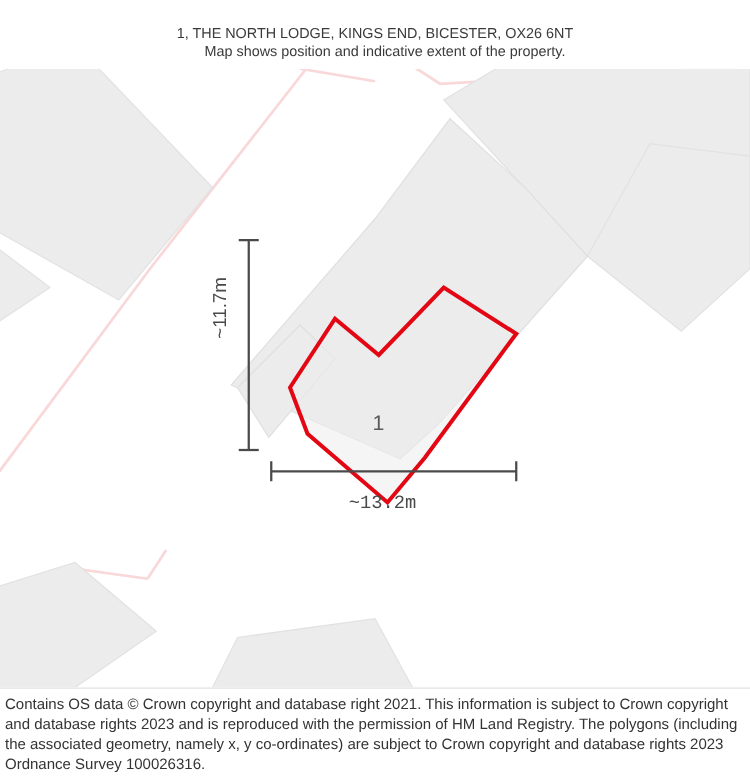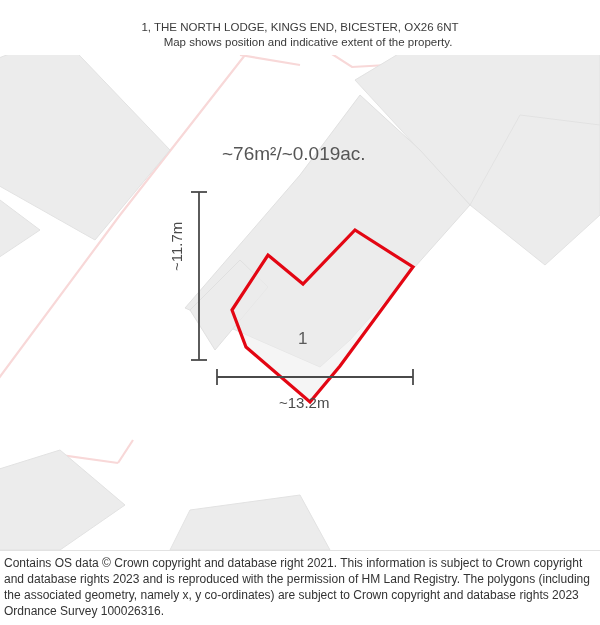--- a/index.html
+++ b/index.html
@@ -84,20 +84,21 @@
     transform-origin: left top;
     white-space: nowrap;
   }
   .dim-horizontal {
     position: absolute;
     left: 279px;
     top: 339px;
     font-size: 15px;
     color: #4a4a4a;
     white-space: nowrap;
+    font-family: Liberation Mono, monospace;
   }
   
   .footer {
     position: absolute;
     left: 0;
     top: 535px;
     width: 600px;
     height: 90px;
     box-sizing: border-box;
     padding: 4px 6px 0 4px;
@@ -167,21 +168,20 @@
       </g>
 
       <g stroke="#4a4a4a" stroke-width="1.8" fill="none">
         <line x1="217" y1="322" x2="413" y2="322"></line>
         <line x1="217" y1="314" x2="217" y2="330"></line>
         <line x1="413" y1="314" x2="413" y2="330"></line>
       </g>
 
     </svg>
 
-    <div class="area-label">~76m²/~0.019ac.</div>
     <div class="plot-number">1</div>
     <div class="dim-vertical">~11.7m</div>
     <div class="dim-horizontal">~13.2m</div>
   </div>
 
   <div class="footer">
     <p>Contains OS data © Crown copyright and database right 2021. This information is subject to Crown copyright and database rights 2023 and is reproduced with the permission of HM Land Registry. The polygons (including the associated geometry, namely x, y co-ordinates) are subject to Crown copyright and database rights 2023 Ordnance Survey 100026316.</p>
   </div>
 
 </div>

